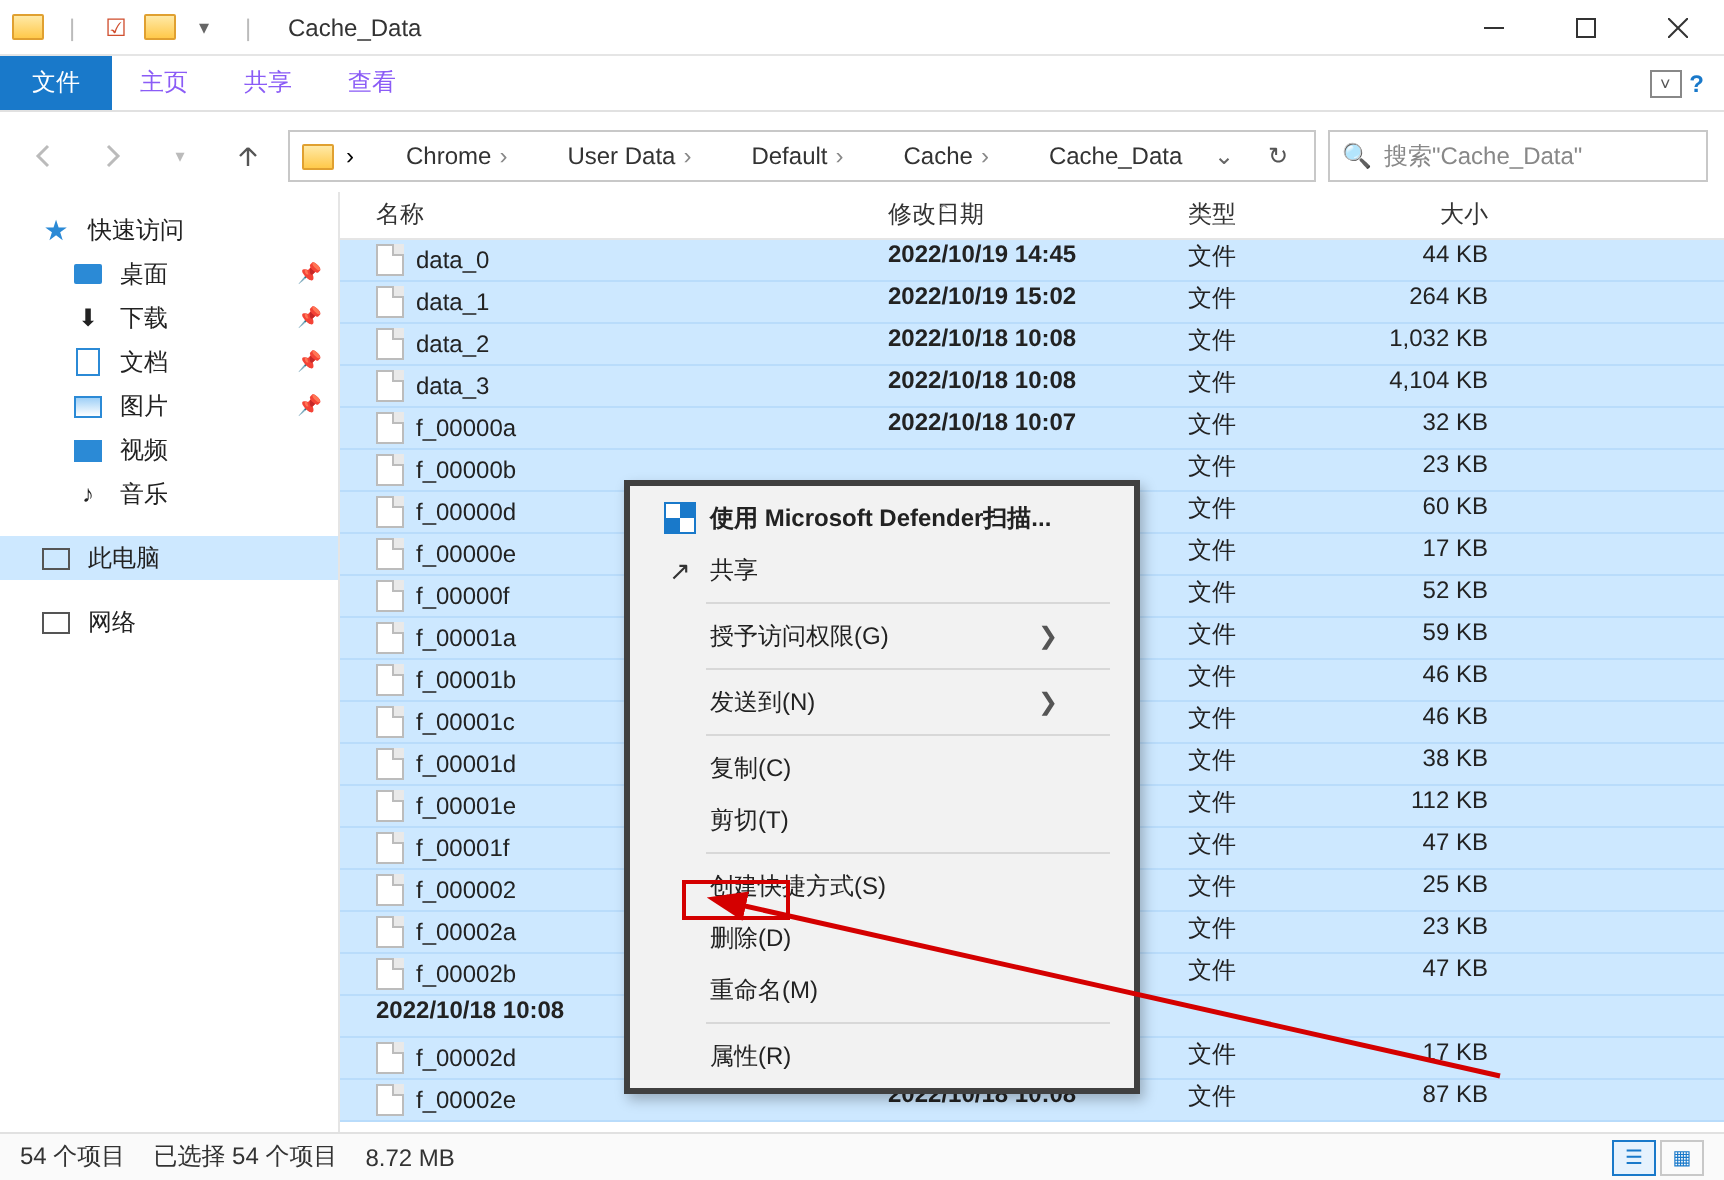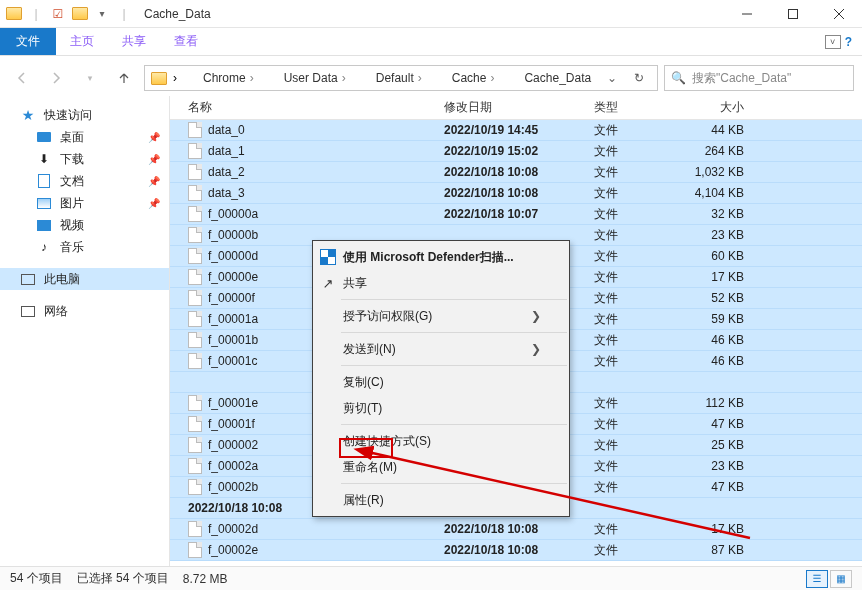--- a/index.html
+++ b/index.html
@@ -56,37 +56,37 @@
 
 .files { flex: 1; display: flex; flex-direction: column; background: #fff; position: relative; }
 .col-head { display: flex; height: 24px; align-items: center; border-bottom: 1px solid #e5e5e5; color: #333; padding-left: 10px; }
 .col-head .col { padding: 0 8px; }
 .col.name { width: 256px; }
 .col.date { width: 150px; }
 .col.type { width: 72px; }
 .col.size { width: 94px; text-align: right; }
 .col-head-handle { width: 8px; height: 24px; display:flex; align-items:center; justify-content:center; color:#888; position:absolute; left: 298px; top: -1px;}
 .rows { flex: 1; overflow: hidden; }
-.row { display: flex; align-items: center; height: 21px; padding-left: 10px; background: #cde8ff; border-bottom: 1px solid #b9dcfb; }
+.row { display: flex; height: 21px; padding-left: 10px; background: #cde8ff; border-bottom: 1px solid #b9dcfb; }
 .row .cell { padding: 0 8px; color: #222; white-space: nowrap; overflow: hidden; text-overflow: ellipsis; }
 .row .name { width: 256px; display: flex; align-items: center; gap: 6px; }
 .row .date { width: 150px; font-weight: bold; }
 .row .type { width: 72px; }
 .row .size { width: 94px; text-align: right; }
 .file-ico { width: 14px; height: 16px; border: 1px solid #bcbcbc; background: #fff; position: relative; }
 .file-ico::after { content: ""; position: absolute; right: -1px; top: -1px; width: 5px; height: 5px; background: #e9e9e9; border-left: 1px solid #bcbcbc; border-bottom: 1px solid #bcbcbc; }
 
 
 .status { height: 24px; border-top: 1px solid #e1e1e1; display: flex; align-items: center; padding: 0 10px; gap: 14px; color: #333; background: #fafafa; }
 .status .right { margin-left: auto; display: flex; gap: 2px; }
 .view-btn { width: 22px; height: 18px; border: 1px solid #c8c8c8; display: flex; align-items: center; justify-content: center; font-size: 10px; color: #1979ca; }
 .view-btn.active { border-color: #1979ca; background: #e6f2fd; }
 
 
-.ctx { position: absolute; left: 312px; top: 240px; width: 258px; background: #f2f2f2; border: 1px solid #404040; box-shadow: 2px 3px 6px rgba(0,0,0,.25); padding: 3px 0; }
+.ctx { position: absolute; left: 312px; top: 240px; width: 258px; background: #f2f2f2; border: 3px solid #404040; box-shadow: 2px 3px 6px rgba(0,0,0,.25); padding: 3px 10px; }
 .ctx .mi { height: 26px; display: flex; align-items: center; padding: 0 28px 0 30px; color: #222; position: relative; }
 .ctx .mi .arr { margin-left: auto; color: #555; }
 .ctx .mi .ico { position: absolute; left: 6px; width: 18px; height: 18px; display: flex; align-items: center; justify-content: center; }
 .ctx .sep { height: 1px; background: #d8d8d8; margin: 3px 2px 3px 28px; }
 .ctx .hl { position: absolute; border: 2px solid #d40000; pointer-events: none; }
 .shield { width: 16px; height: 16px; background: conic-gradient(#1979ca 0 25%, #fff 0 50%, #1979ca 0 75%, #fff 0 100%); border: 1px solid #1979ca; }
 .share-ico { color: #333; font-size: 13px; }
 
 
 .red-arrow { position: absolute; pointer-events: none; }
@@ -364,20 +364,24 @@
         <div class="row">
     <div class="cell name">
             <span class="file-ico"></span>
             <span>f_00001c</span>
           </div>
     <div class="cell date"></div>
     <div class="cell type">文件</div>
     <div class="cell size">46 KB</div>
         </div>
         <div class="row">
+    <div class="cell name">
+            <span class="file-ico"></span>
+            <span>f_00001d</span>
+          </div>
     <div class="cell date"></div>
     <div class="cell type">文件</div>
     <div class="cell size">38 KB</div>
         </div>
         <div class="row">
     <div class="cell name">
             <span class="file-ico"></span>
             <span>f_00001e</span>
           </div>
     <div class="cell date"></div>
@@ -482,20 +486,23 @@
   <div class="sep"></div>
   <div class="mi">
       <span>复制(C)</span>
     </div>
   <div class="mi">
       <span>剪切(T)</span>
     </div>
   <div class="sep"></div>
   <div class="mi">
       <span>创建快捷方式(S)</span>
+    </div>
+  <div class="mi">
+      <span>删除(D)</span>
     </div>
   <div class="mi">
       <span>重命名(M)</span>
     </div>
   <div class="sep"></div>
   <div class="mi">
       <span>属性(R)</span>
     </div>
 
   <div class="hl" style="left:26px; top:197px; width:54px; height:20px;"></div>

